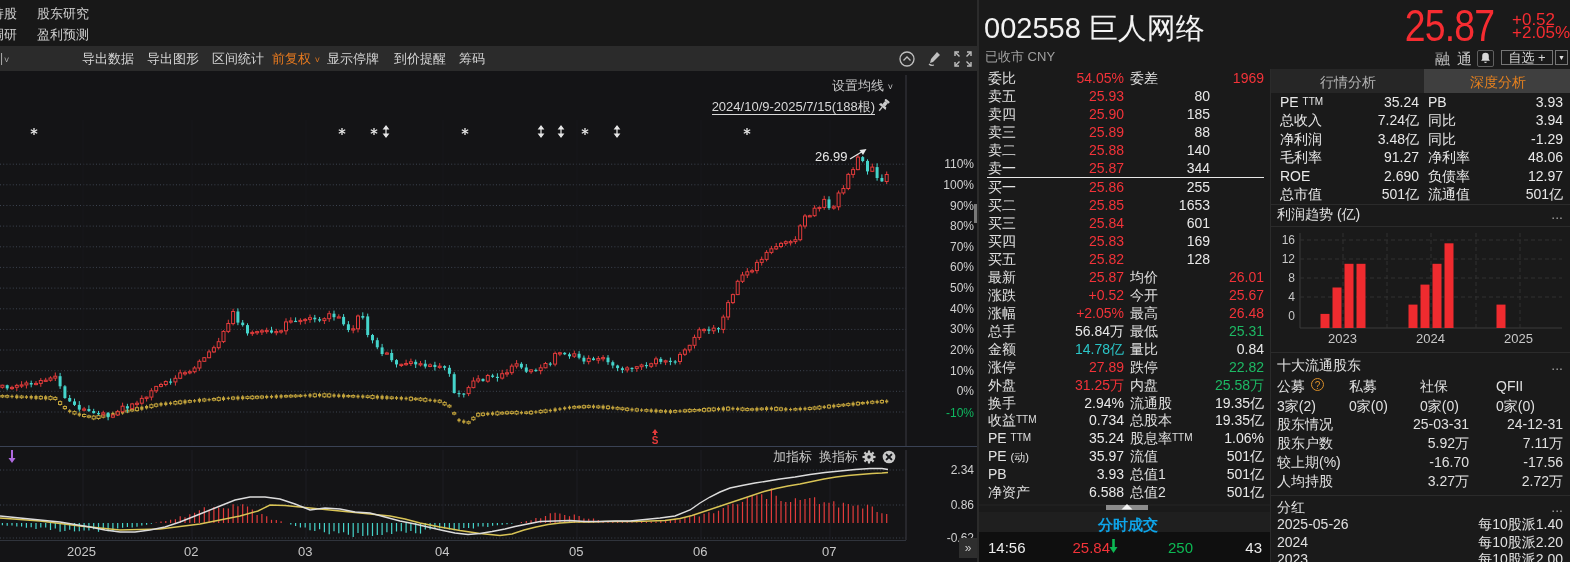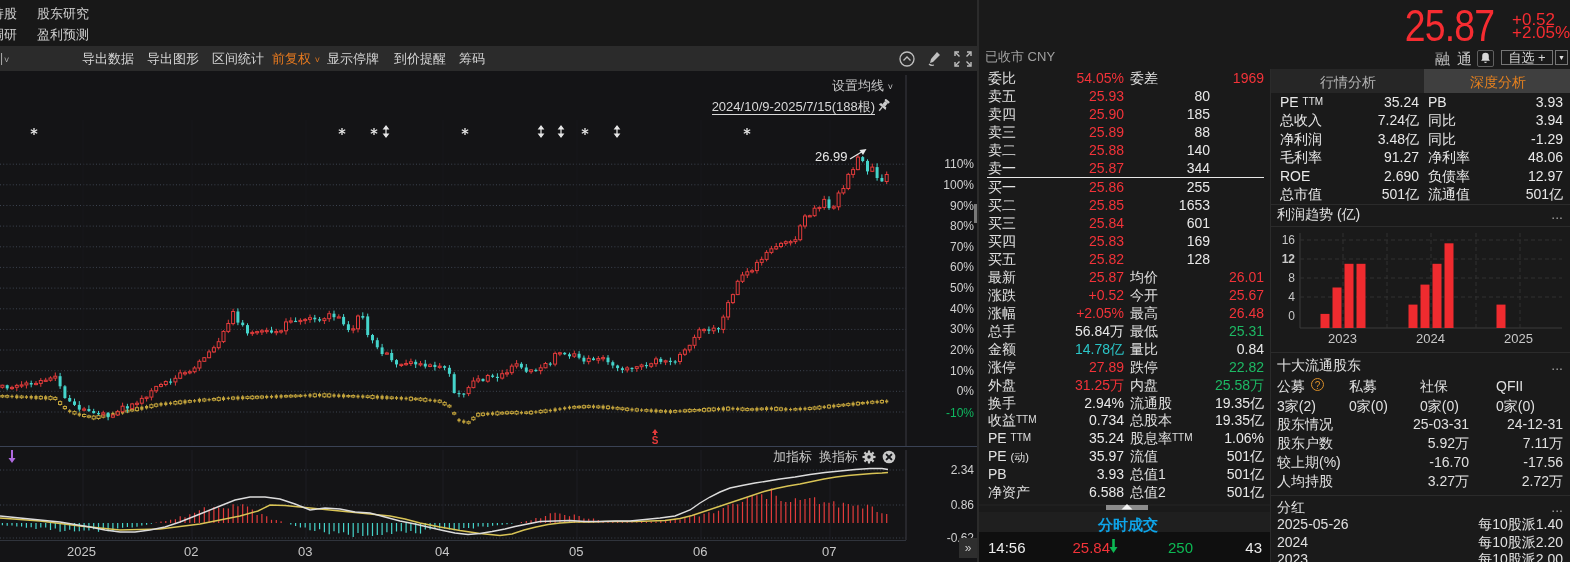--- a/index.html
+++ b/index.html
@@ -1114,20 +1114,21 @@
 <div style="position:absolute;left:435px;top:545px;color:#c8c8c8;font-size:13px;font-weight:400;font-family:'Liberation Sans',sans-serif;line-height:1;white-space:nowrap;">04</div>
 <div style="position:absolute;left:569px;top:545px;color:#c8c8c8;font-size:13px;font-weight:400;font-family:'Liberation Sans',sans-serif;line-height:1;white-space:nowrap;">05</div>
 <div style="position:absolute;left:693px;top:545px;color:#c8c8c8;font-size:13px;font-weight:400;font-family:'Liberation Sans',sans-serif;line-height:1;white-space:nowrap;">06</div>
 <div style="position:absolute;left:822px;top:545px;color:#c8c8c8;font-size:13px;font-weight:400;font-family:'Liberation Sans',sans-serif;line-height:1;white-space:nowrap;">07</div>
 <div class="abs" style="left:959px;top:538px;width:18px;height:20px;background:#2e2e2e;color:#c8c8c8;font-size:12px;text-align:center;line-height:20px">»</div>
 <div class="abs" style="left:974px;top:204px;width:5px;height:19px;background:#787878"></div>
 <div class="abs" style="left:977px;top:0;width:593px;height:562px;background:#1a1a1a"></div>
 <div class="abs" style="left:979px;top:532px;width:291px;height:30px;background:#0f0f0f"></div>
 <div class="abs" style="left:977px;top:0;width:2px;height:562px;background:#2b2b2b"></div>
 <div class="abs" style="left:1270px;top:69px;width:1px;height:493px;background:#2b2b2b"></div>
+<div style="position:absolute;left:984px;top:14px;color:#f2f2f2;font-size:29px;font-weight:400;font-family:'Liberation Sans',sans-serif;line-height:1;white-space:nowrap;">002558 巨人网络</div>
 <div style="position:absolute;left:985px;top:50px;color:#a0a0a0;font-size:13px;font-weight:400;font-family:'Liberation Sans',sans-serif;line-height:1;white-space:nowrap;">已收市 CNY</div>
 <div style="position:absolute;left:988px;top:71px;color:#e0e0e0;font-size:14px;font-weight:400;font-family:'Liberation Sans',sans-serif;line-height:1;white-space:nowrap;">委比</div>
 <div style="position:absolute;right:446px;top:71px;color:#f23339;font-size:14px;font-weight:400;font-family:'Liberation Sans',sans-serif;line-height:1;white-space:nowrap;">54.05%</div>
 <div style="position:absolute;left:1130px;top:71px;color:#e0e0e0;font-size:14px;font-weight:400;font-family:'Liberation Sans',sans-serif;line-height:1;white-space:nowrap;">委差</div>
 <div style="position:absolute;right:306px;top:71px;color:#f23339;font-size:14px;font-weight:400;font-family:'Liberation Sans',sans-serif;line-height:1;white-space:nowrap;">1969</div>
 <div style="position:absolute;left:988px;top:89px;color:#e0e0e0;font-size:14px;font-weight:400;font-family:'Liberation Sans',sans-serif;line-height:1;white-space:nowrap;">卖五</div>
 <div style="position:absolute;right:446px;top:89px;color:#f23339;font-size:14px;font-weight:400;font-family:'Liberation Sans',sans-serif;line-height:1;white-space:nowrap;">25.93</div>
 <div style="position:absolute;right:360px;top:89px;color:#e8e8e8;font-size:14px;font-weight:400;font-family:'Liberation Sans',sans-serif;line-height:1;white-space:nowrap;">80</div>
 <div style="position:absolute;left:988px;top:107px;color:#e0e0e0;font-size:14px;font-weight:400;font-family:'Liberation Sans',sans-serif;line-height:1;white-space:nowrap;">卖四</div>
 <div style="position:absolute;right:446px;top:107px;color:#f23339;font-size:14px;font-weight:400;font-family:'Liberation Sans',sans-serif;line-height:1;white-space:nowrap;">25.90</div>
@@ -1284,21 +1285,21 @@
 <rect x="1332.5" y="287.5" width="9" height="40.5" fill="#ef2b2f"></rect>
 <rect x="1344.5" y="263.8" width="9" height="64.2" fill="#ef2b2f"></rect>
 <rect x="1356.5" y="263.8" width="9" height="64.2" fill="#ef2b2f"></rect>
 <rect x="1408.5" y="304.6" width="9" height="23.4" fill="#ef2b2f"></rect>
 <rect x="1420.5" y="284.6" width="9" height="43.4" fill="#ef2b2f"></rect>
 <rect x="1432.5" y="263.8" width="9" height="64.2" fill="#ef2b2f"></rect>
 <rect x="1444.5" y="243.3" width="9" height="84.7" fill="#ef2b2f"></rect>
 <rect x="1496.5" y="304.6" width="9" height="23.4" fill="#ef2b2f"></rect>
 </svg>
 <div style="position:absolute;right:275px;top:234.0px;color:#c8c8c8;font-size:12px;font-weight:400;font-family:'Liberation Sans',sans-serif;line-height:1;white-space:nowrap;">16</div>
-<div style="position:absolute;right:275px;top:253.0px;color:#c8c8c8;font-size:12px;font-weight:700;font-family:'Liberation Sans',sans-serif;line-height:1;white-space:nowrap;">12</div>
+<div style="position:absolute;right:275px;top:253.0px;color:#c8c8c8;font-size:12px;font-weight:400;font-family:'Liberation Sans',sans-serif;line-height:1;white-space:nowrap;">12</div>
 <div style="position:absolute;right:275px;top:272.0px;color:#c8c8c8;font-size:12px;font-weight:400;font-family:'Liberation Sans',sans-serif;line-height:1;white-space:nowrap;">8</div>
 <div style="position:absolute;right:275px;top:291.0px;color:#c8c8c8;font-size:12px;font-weight:400;font-family:'Liberation Sans',sans-serif;line-height:1;white-space:nowrap;">4</div>
 <div style="position:absolute;right:275px;top:310.0px;color:#c8c8c8;font-size:12px;font-weight:400;font-family:'Liberation Sans',sans-serif;line-height:1;white-space:nowrap;">0</div>
 <div style="position:absolute;left:1328px;top:332px;color:#c8c8c8;font-size:13px;font-weight:400;font-family:'Liberation Sans',sans-serif;line-height:1;white-space:nowrap;">2023</div>
 <div style="position:absolute;left:1416px;top:332px;color:#c8c8c8;font-size:13px;font-weight:400;font-family:'Liberation Sans',sans-serif;line-height:1;white-space:nowrap;">2024</div>
 <div style="position:absolute;left:1504px;top:332px;color:#c8c8c8;font-size:13px;font-weight:400;font-family:'Liberation Sans',sans-serif;line-height:1;white-space:nowrap;">2025</div>
 <div class="abs" style="left:1271px;top:352px;width:299px;height:1px;background:#2b2b2b"></div>
 <div style="position:absolute;left:1277px;top:358px;color:#e0e0e0;font-size:14px;font-weight:400;font-family:'Liberation Sans',sans-serif;line-height:1;white-space:nowrap;">十大流通股东</div>
 <div style="position:absolute;right:7px;top:358px;color:#a0a0a0;font-size:14px;font-weight:400;font-family:'Liberation Sans',sans-serif;line-height:1;white-space:nowrap;">...</div>
 <div style="position:absolute;left:1277px;top:379px;color:#e0e0e0;font-size:14px;font-weight:400;font-family:'Liberation Sans',sans-serif;line-height:1;white-space:nowrap;">公募</div>

